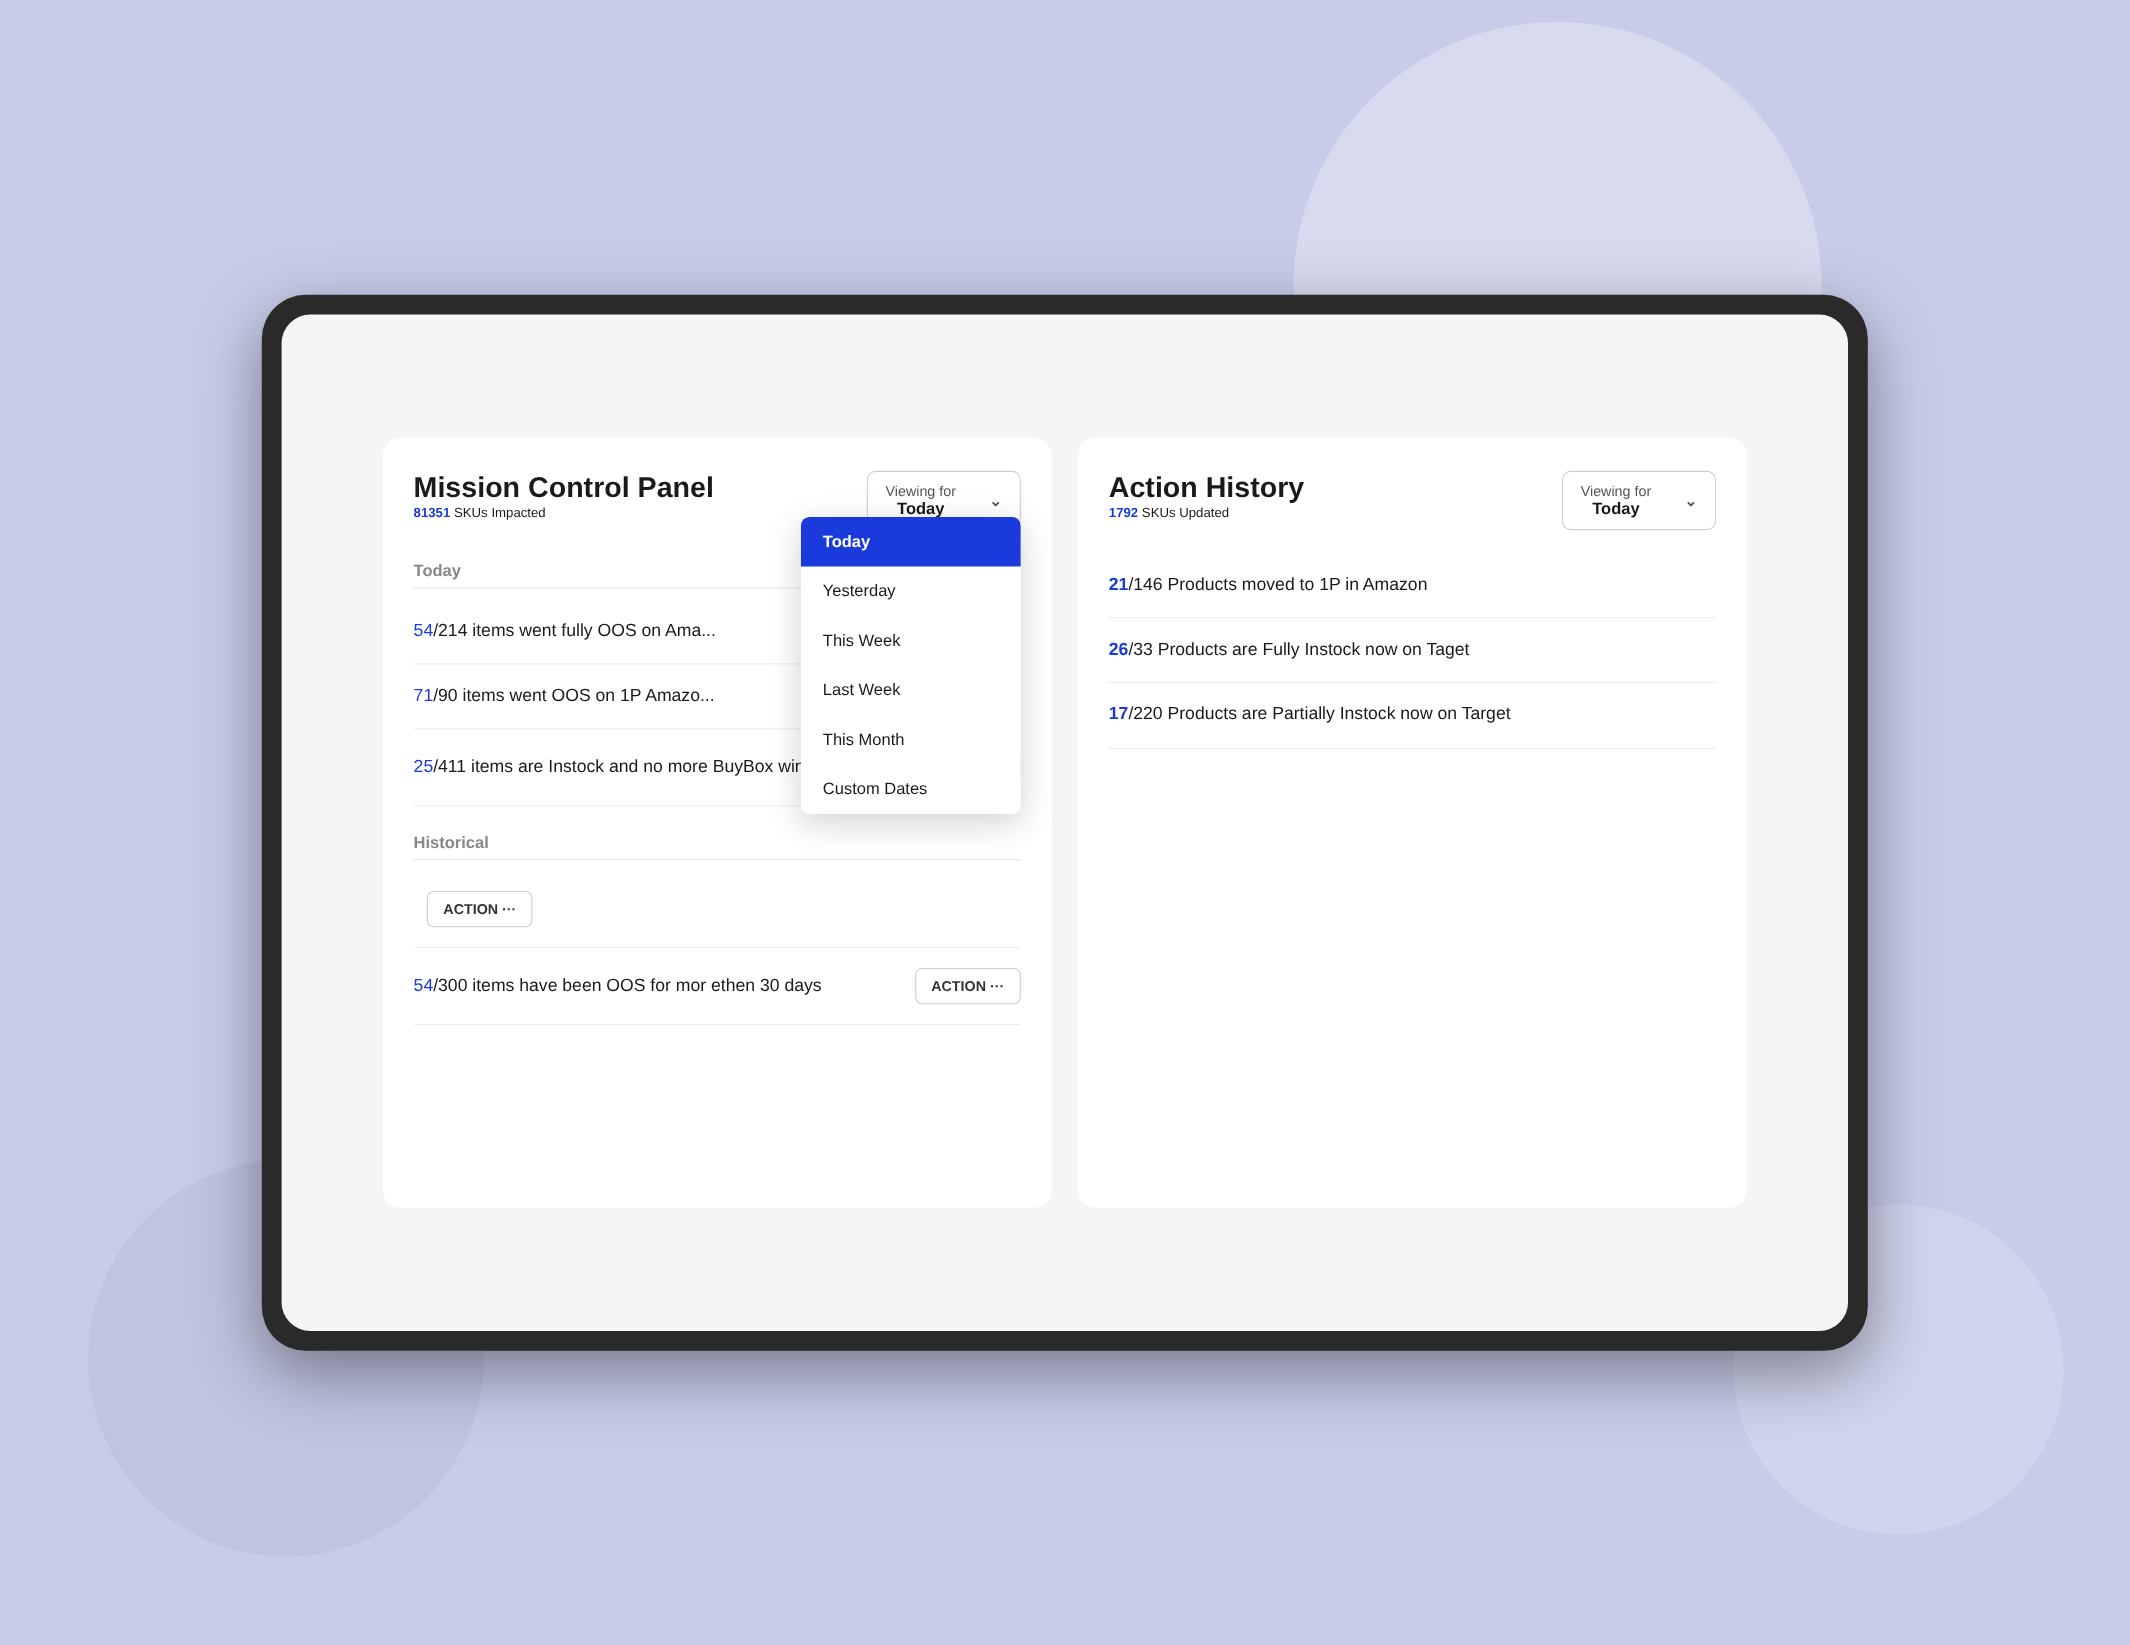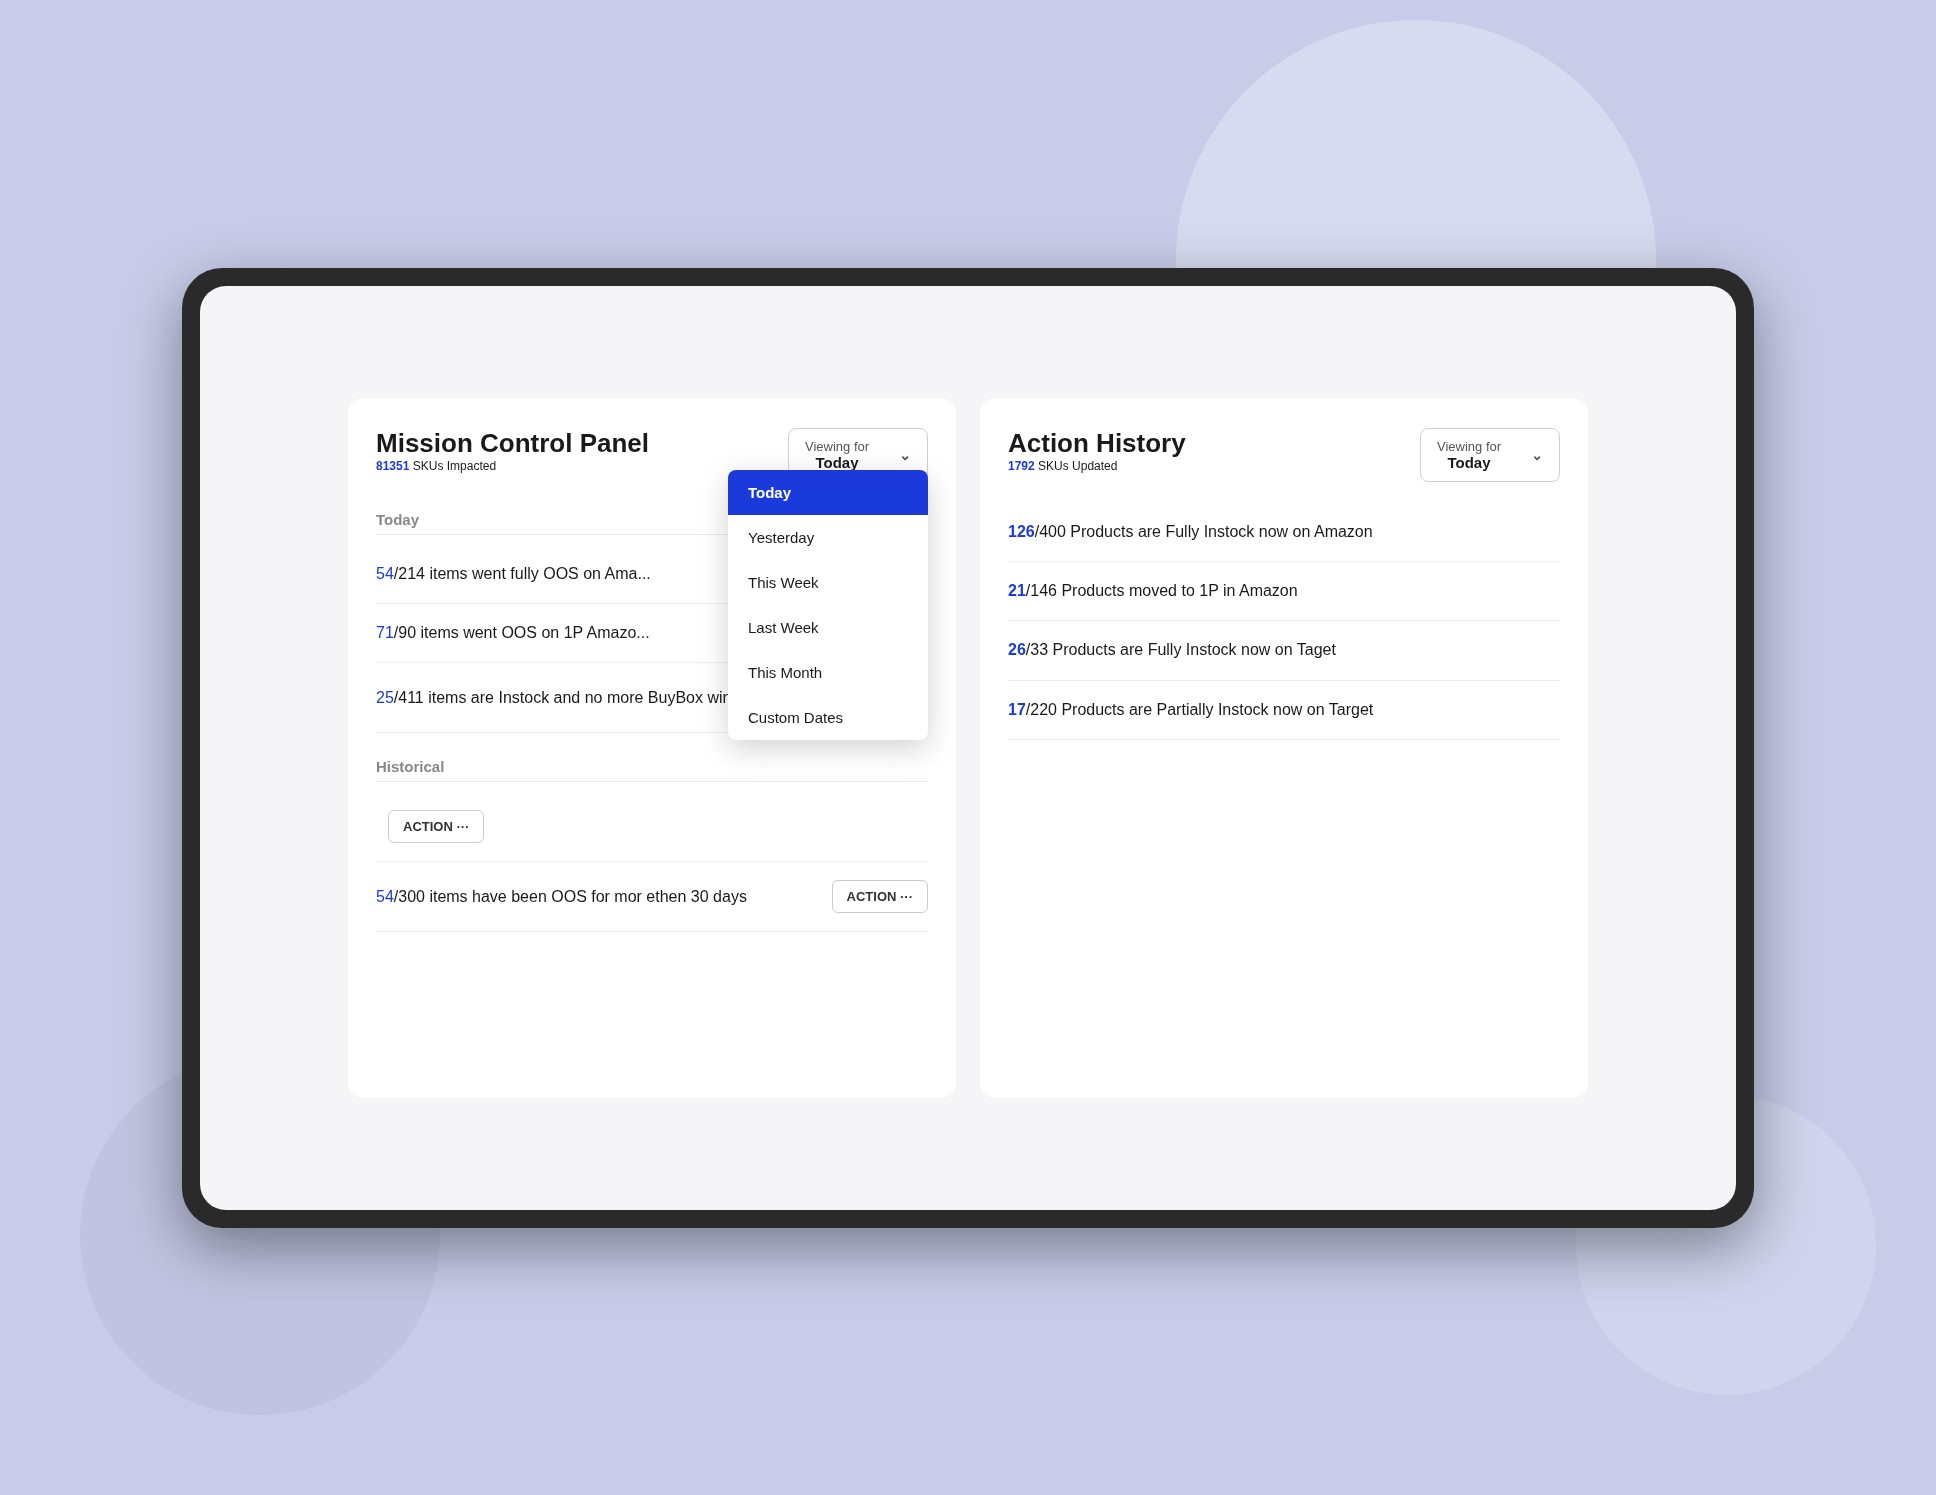--- a/index.html
+++ b/index.html
@@ -49,21 +49,21 @@
     }
 
     
     .device-frame {
       position: relative;
       z-index: 1;
       background: #2a2a2a;
       border-radius: 40px;
       padding: 18px;
       box-shadow: 0 20px 60px rgba(0,0,0,0.4);
-      width: 1572px;
+      width: 1460px;
       height: 960px;
     }
 
     .device-screen {
       background: #f5f5f7;
       border-radius: 26px;
       width: 100%;
       height: 100%;
       overflow: hidden;
       display: flex;
@@ -323,23 +323,20 @@
           </div>
           <button class="dropdown-btn">
             <div>
               <span class="label-line1">Viewing for</span>
               <span class="label-line2">Today</span>
             </div>
             <span class="chevron-icon">⌄</span>
           </button>
         </div>
 
-        <div class="action-item">
-          <span class="num">126</span><span>/400 Products are Fully Instock now on Amazon</span>
-        </div>
 
         <div class="action-item">
           <span class="num">21</span><span>/146 Products moved to 1P in Amazon</span>
         </div>
 
 
         <div class="action-item">
           <span class="num">26</span><span>/33 Products are Fully Instock now on Taget</span>
         </div>
 

